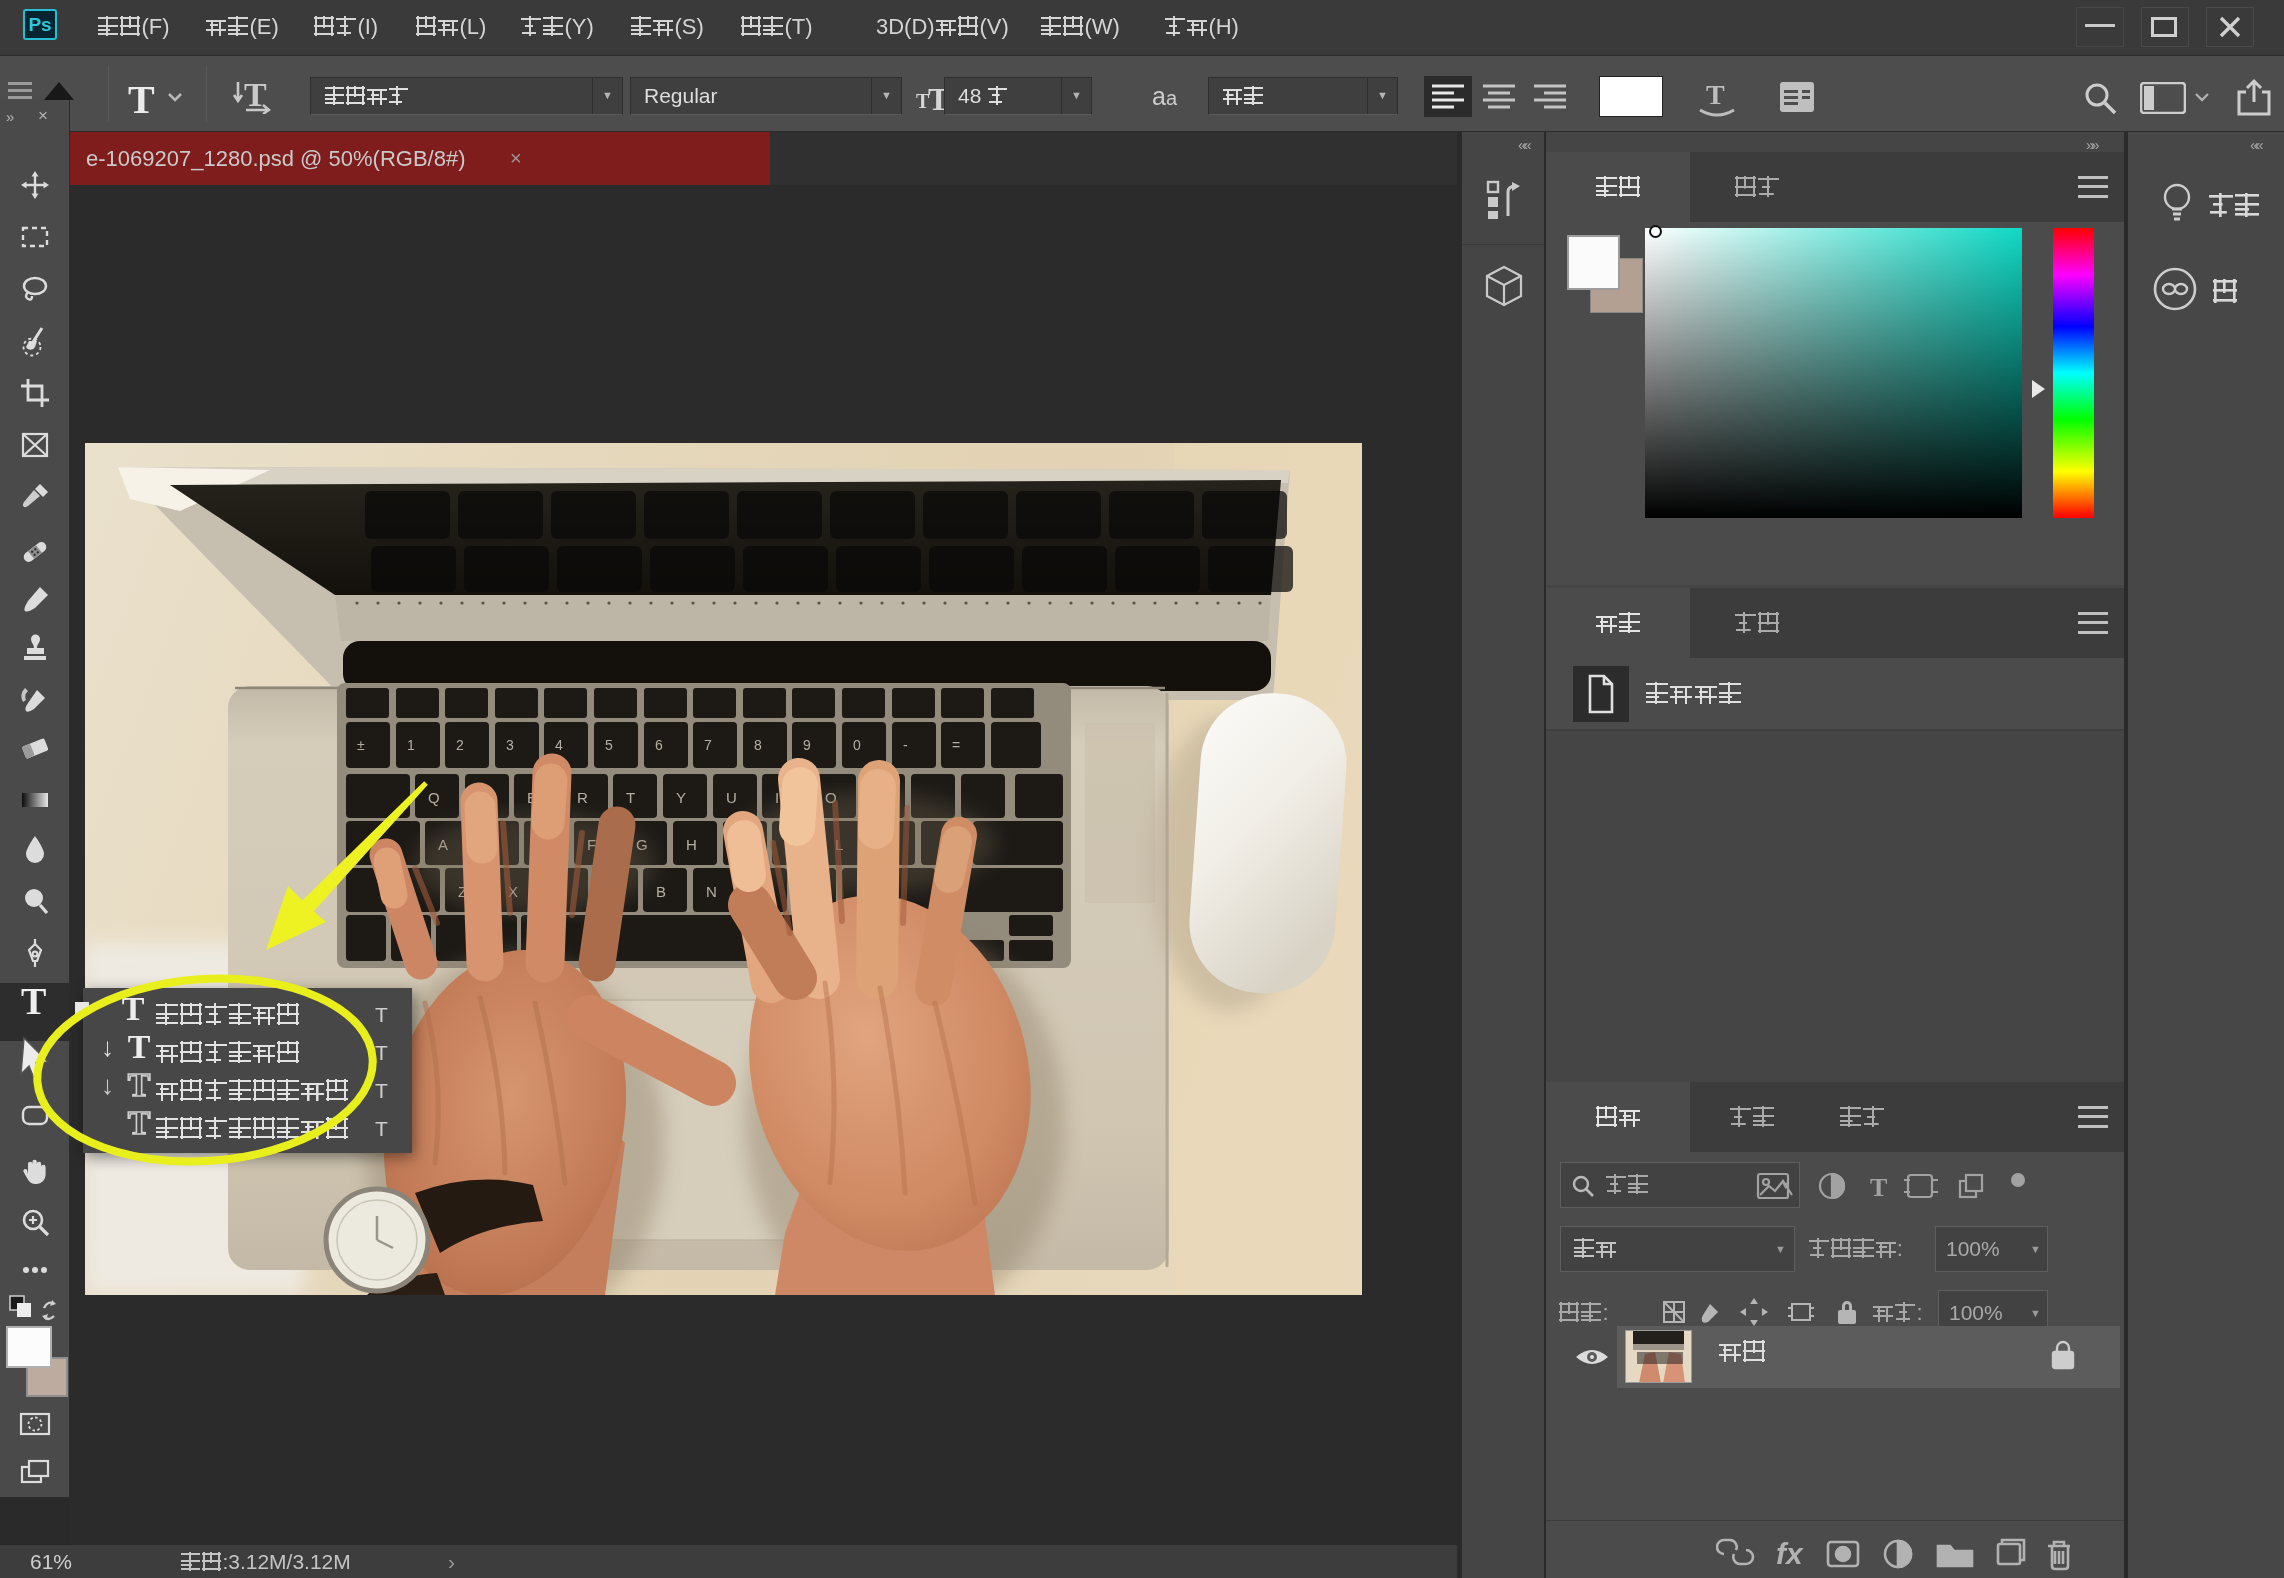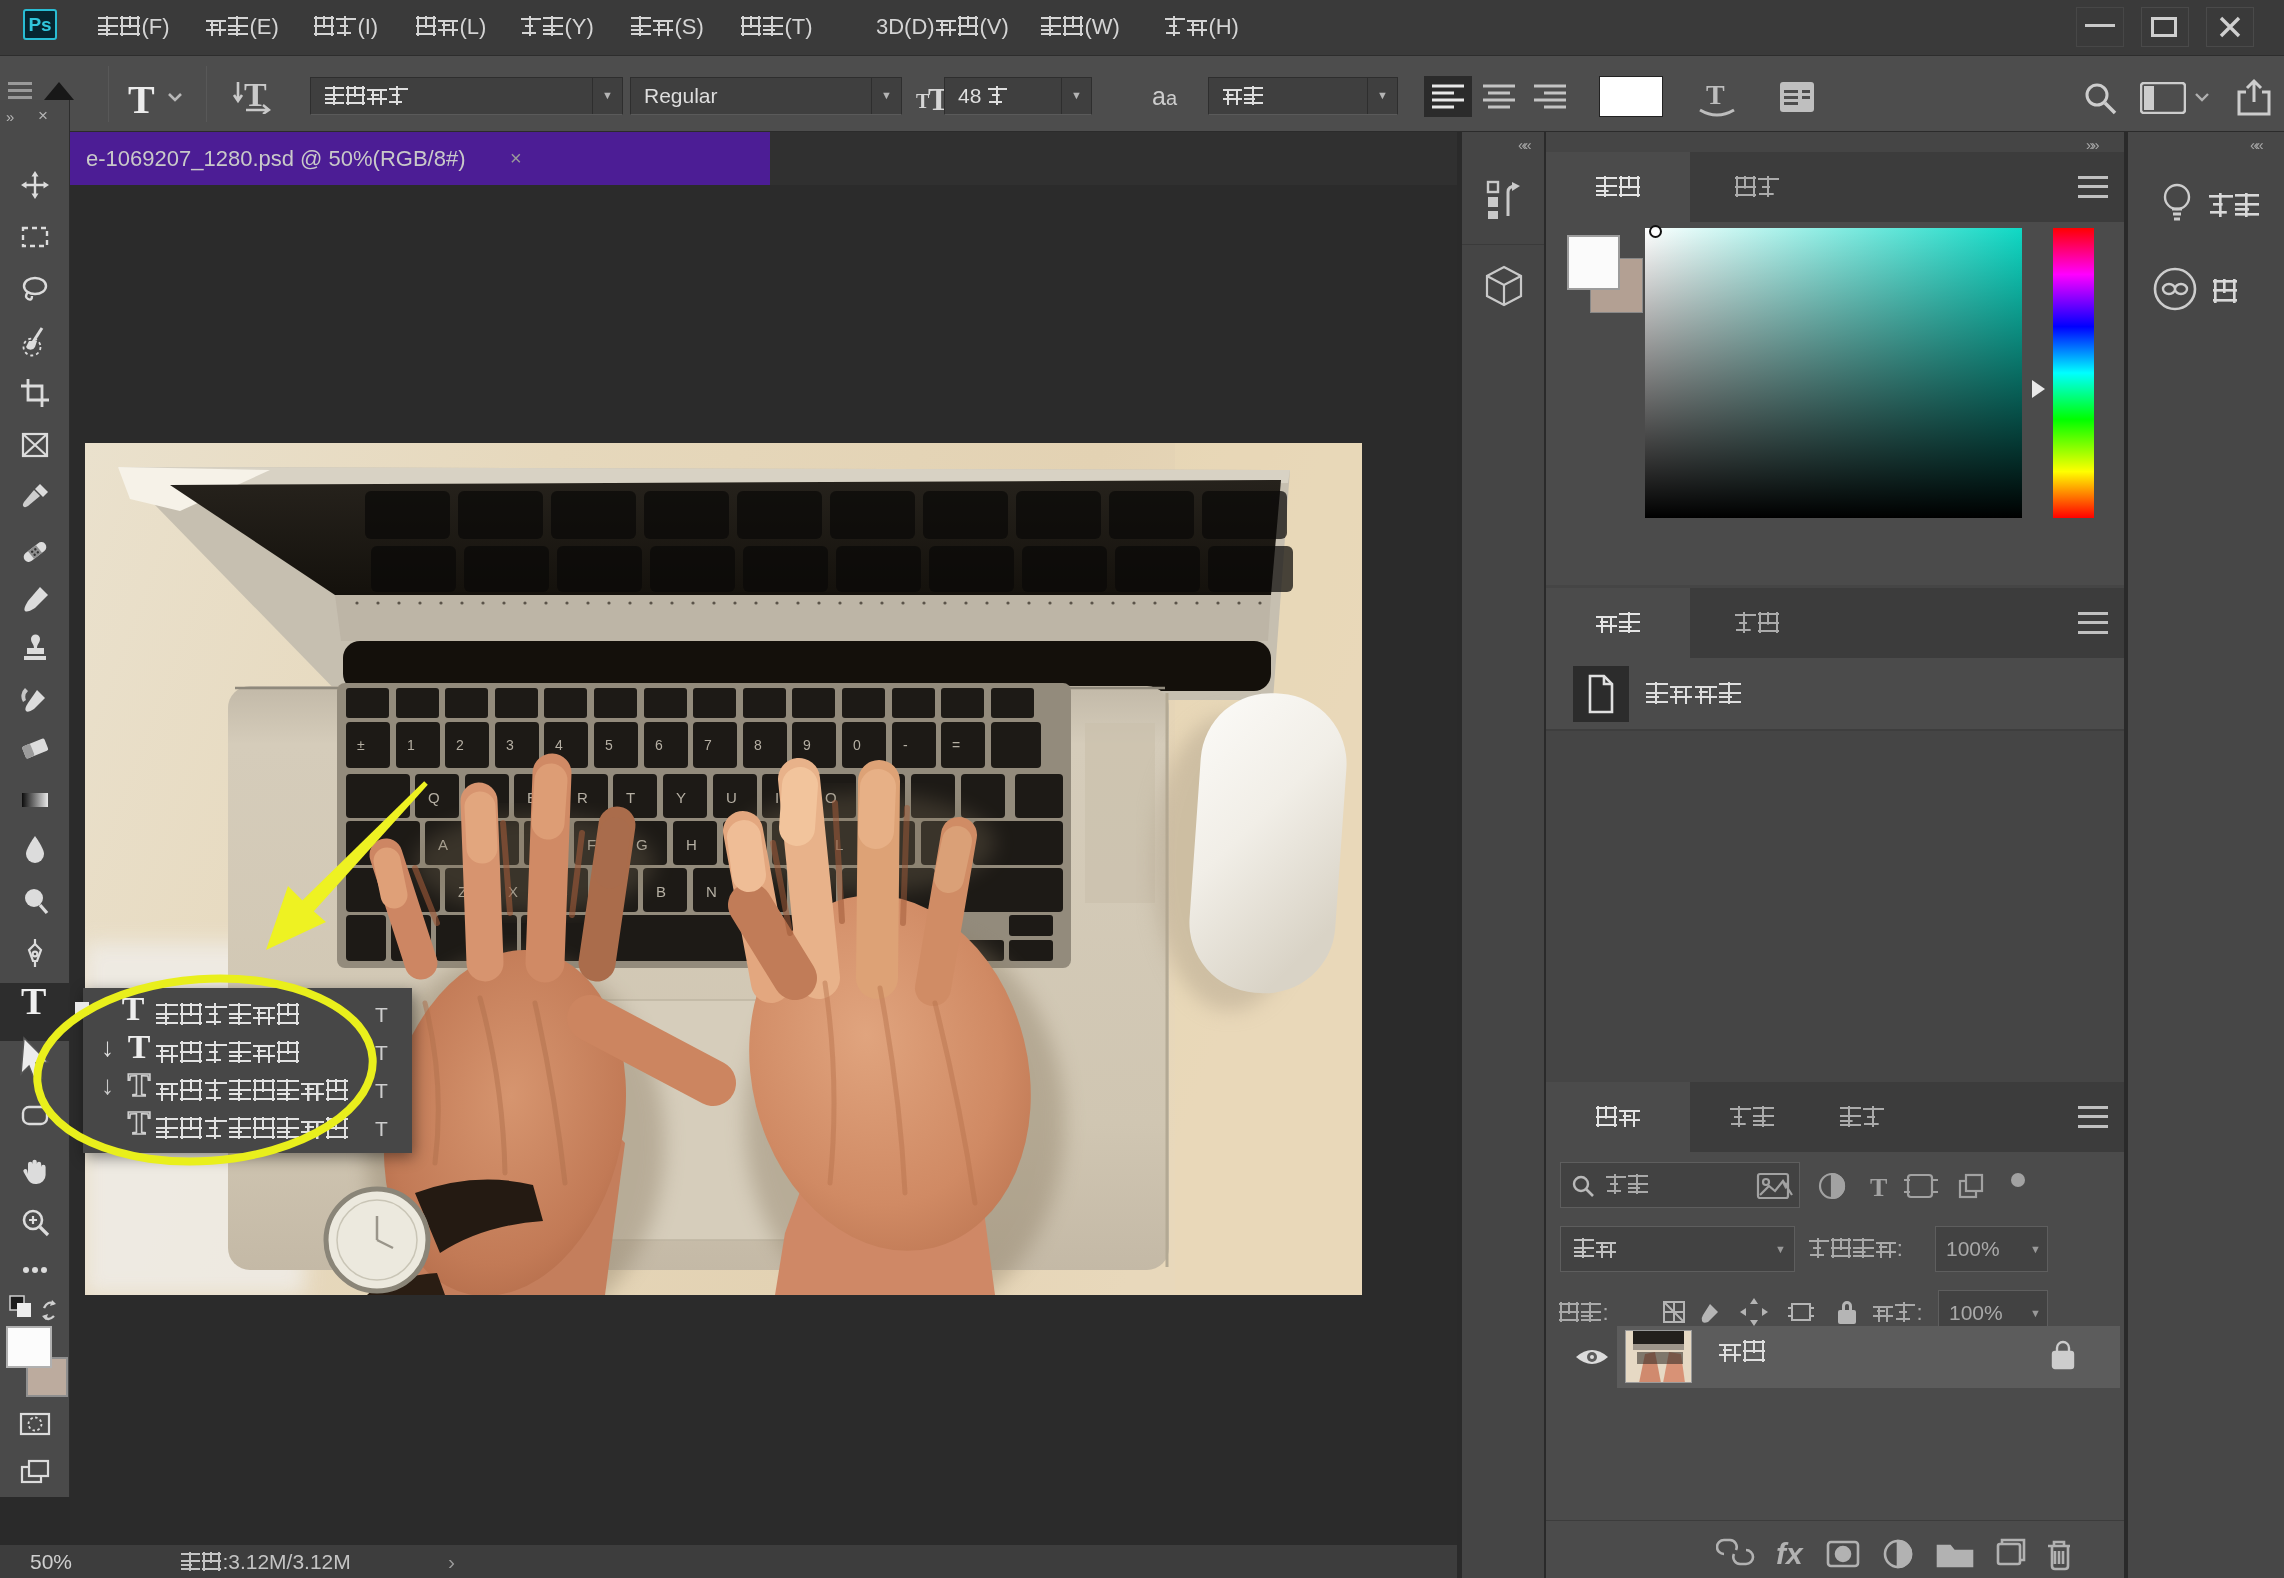--- a/index.html
+++ b/index.html
@@ -13,21 +13,21 @@
 
 #menubar{left:0;top:0;width:2284px;height:55px;background:#3a3a3a;color:#d4d4d4;font-size:22px}
 .mi{position:absolute;top:14px;white-space:nowrap}
 
 #opts{left:0;top:55px;width:2284px;height:77px;background:#4d4d4d;border-top:1px solid #2d2d2d;border-bottom:1px solid #2b2b2b;color:#cfcfcf}
 .combo{position:absolute;height:38px;background:#3f3f3f;border:1px solid #2e2e2e;border-bottom-color:#5a5a5a;color:#dedede;font-size:21px;line-height:36px;padding-left:13px}
 .combo .vbtn{position:absolute;right:0;top:0;width:30px;height:36px;border-left:1px solid #2e2e2e;color:#b5b5b5;text-align:center;line-height:34px;font-size:11px}
 .vsep{position:absolute;top:10px;width:1px;height:56px;background:#3e3e3e;border-right:1px solid #585858}
 
 #tabrow{left:70px;top:132px;width:1387px;height:53px;background:#303030}
-#doctab{position:absolute;left:0;top:0;width:700px;height:53px;background:#4c1d95;color:#c9c9c9;font-size:22px;line-height:53px;padding-left:16px}
+#doctab{position:absolute;left:0;top:0;width:700px;height:53px;background:#7f1d1d;color:#c9c9c9;font-size:22px;line-height:53px;padding-left:16px}
 
 #canvas{left:70px;top:185px;width:1387px;height:1360px;background:#2b2b2b}
 
 #status{left:0;top:1545px;width:1457px;height:33px;background:#3d3d3d;color:#cfcfcf;font-size:21px}
 
 #toolbar{left:0;top:100px;width:70px;height:1397px;background:#4a4a4a;border-right:1px solid #2d2d2d}
 .tico{position:absolute;left:19px;width:32px;height:32px}
 
 .dock{position:absolute;top:132px;height:1446px;background:#454545}
 .tabbar{position:absolute;left:0;width:100%;height:70px;background:#3c3c3c}
@@ -435,21 +435,21 @@
   <line x1="872" y1="398" x2="864" y2="435" stroke="#daa077" stroke-width="30"></line>
   <line x1="705" y1="490" x2="688" y2="400" stroke="#a05a39" stroke-width="6" opacity="0.55"></line>
   <line x1="757" y1="478" x2="750" y2="360" stroke="#a05a39" stroke-width="6" opacity="0.55"></line>
   <line x1="818" y1="480" x2="822" y2="365" stroke="#a05a39" stroke-width="6" opacity="0.5"></line>
   <path d="M740 540 Q755 640 745 740 M795 545 Q815 650 820 750 M850 560 Q875 660 890 760" stroke="#b5714c" stroke-width="5" fill="none" opacity="0.45"></path>
  </g>
 </svg>
     </div>
 
 <div class="abs" id="status">
- <span class="abs" style="left:30px;top:5px">50%</span>
+ <span class="abs" style="left:30px;top:5px">61%</span>
  <span class="abs" style="left:180px;top:5px;color:#c4c4c4"><i class="cj p1"></i><i class="cj p2"></i>:3.12M/3.12M</span>
  <span class="abs" style="left:448px;top:5px;color:#9a9a9a">›</span>
 </div>
 
 <div class="abs" id="toolbar">
  <div class="abs" style="left:6px;top:8px;color:#b5b5b5;font-size:15px;letter-spacing:-2px">»</div>
  <div class="abs" style="left:38px;top:6px;color:#b5b5b5;font-size:17px">×</div>
  <div class="abs" style="left:0;top:883px;width:70px;height:58px;background:#2d2d2d"></div>
  <svg class="tico" style="top:69px" viewBox="0 0 32 32">
         <g stroke="#dcdcdc" stroke-width="2.4" fill="#dcdcdc">

